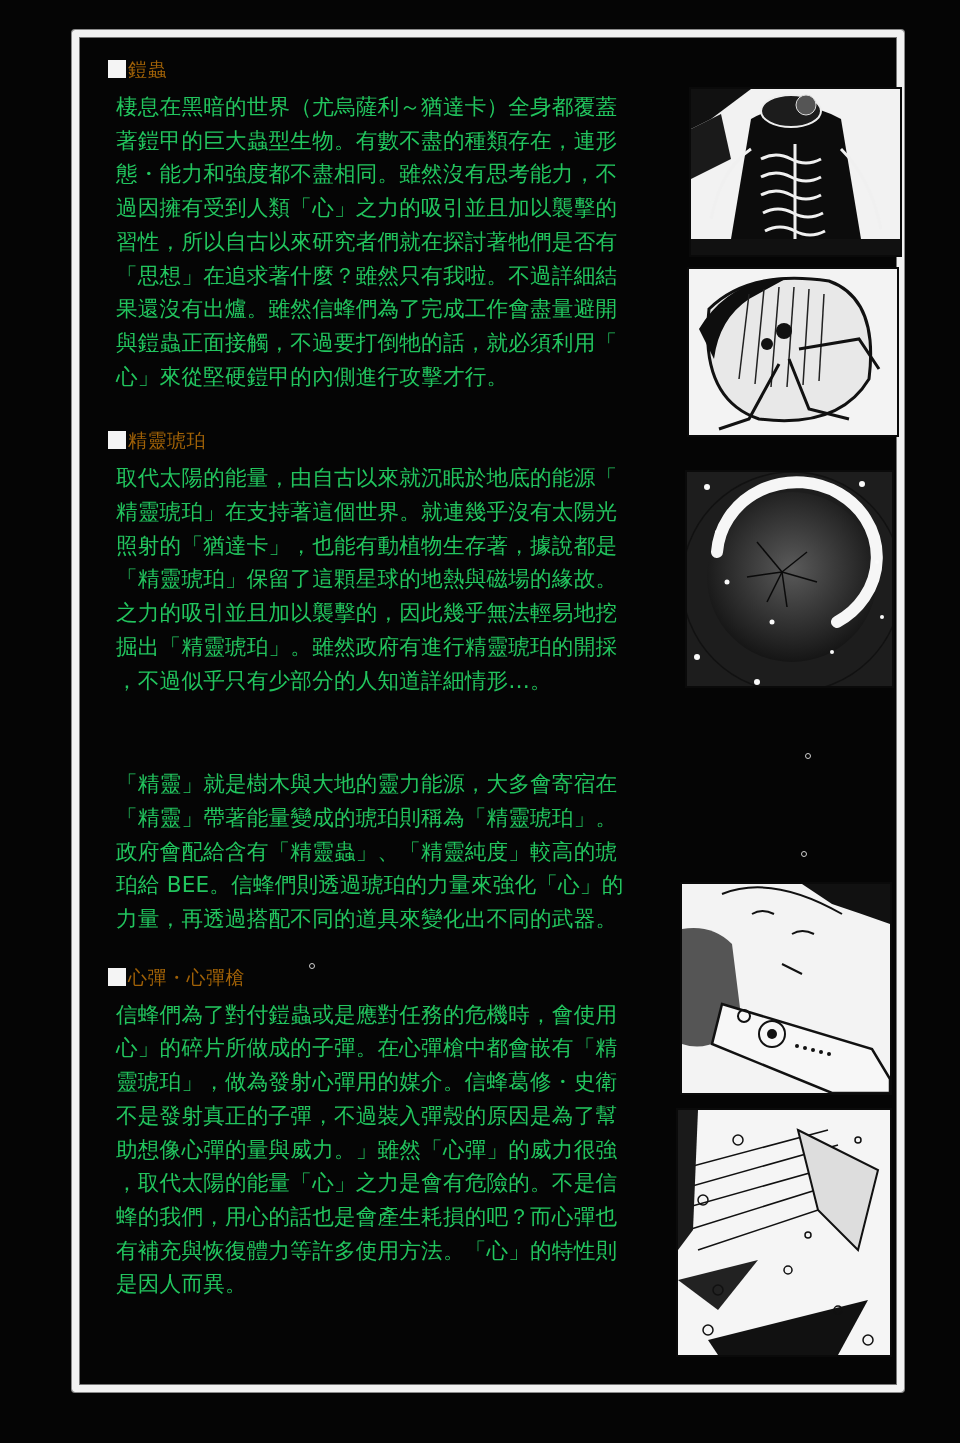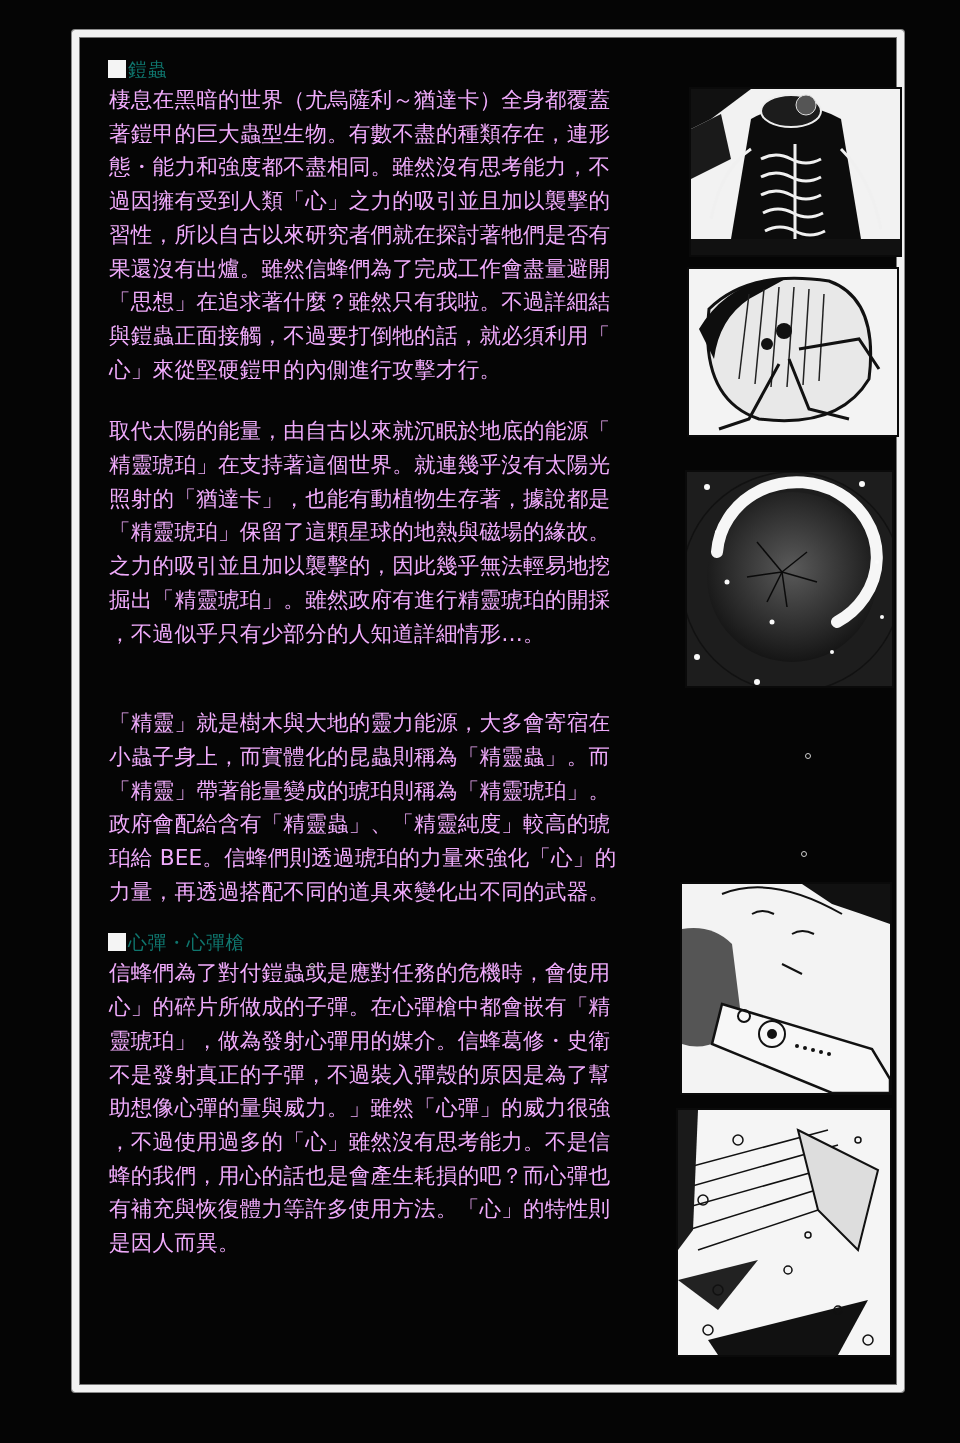--- a/index.html
+++ b/index.html
@@ -9,25 +9,25 @@
   }
   .frame {
     position: absolute; left: 72px; top: 30px; width: 832px; height: 1362px;
     border: 7px solid #f2f2f2; box-sizing: border-box; border-radius: 3px;
     box-shadow: 0 0 0 1px #8a8a8a, inset 0 0 0 1px #777;
   }
   .text-col { position: absolute; left: 108px; top: 56px; width: 556px; }
   .section { margin: 0; }
   .heading {
     font-size: 19px; line-height: 26px; height: 26px; display: flex; align-items: center;
-    color: #0f766e; letter-spacing: 0.5px;
+    color: #a16207; letter-spacing: 0.5px;
   }
   .heading .sq { display: inline-block; width: 18px; height: 18px; background: #f4f4f4; margin-right: 2px; }
   .para {
-    font-size: 21.6px; line-height: 33.7px; margin: 1px; color: #f0abfc; letter-spacing: 0.2px;
+    font-size: 21.6px; line-height: 33.7px; margin: 8px; color: #22c55e; letter-spacing: 0.2px;
     text-align: justify; word-break: break-all;
   }
   .para .line { display: block; white-space: nowrap; }
   .gap-1 { height: 26px; }
   .gap-2 { height: 54px; }
   .gap-3 { height: 20px; }
 
   .panel { position: absolute; background: #f4f4f4; overflow: hidden; border: 2px solid #0a0a0a; }
   .panel svg { width: 100%; height: 100%; display: block; }
   .dot-mark { position: absolute; width: 6px; height: 6px; border: 1.5px solid #cfcfcf; border-radius: 50%; box-sizing: border-box; }
@@ -43,68 +43,71 @@
     <div class="heading">
       <span class="sq"></span>
       <span>鎧蟲</span>
     </div>
     <p class="para">
       <span class="line">棲息在黑暗的世界（尤烏薩利～猶達卡）全身都覆蓋</span>
       <span class="line">著鎧甲的巨大蟲型生物。有數不盡的種類存在，連形</span>
       <span class="line">態・能力和強度都不盡相同。雖然沒有思考能力，不</span>
       <span class="line">過因擁有受到人類「心」之力的吸引並且加以襲擊的</span>
       <span class="line">習性，所以自古以來研究者們就在探討著牠們是否有</span>
+      <span class="line">「思想」在追求著什麼？雖然只有我啦。不過詳細結</span>
       <span class="line">果還沒有出爐。雖然信蜂們為了完成工作會盡量避開</span>
-      <span class="line">「思想」在追求著什麼？雖然只有我啦。不過詳細結</span>
       <span class="line">與鎧蟲正面接觸，不過要打倒牠的話，就必須利用「</span>
       <span class="line">心」來從堅硬鎧甲的內側進行攻擊才行。</span>
     </p>
   </div>
 
   <div class="gap-1"></div>
 
   <div class="section">
+    <div class="heading">
+      <span class="sq"></span>
+      <span>精靈琥珀</span>
+    </div>
     <p class="para">
       <span class="line">取代太陽的能量，由自古以來就沉眠於地底的能源「</span>
       <span class="line">精靈琥珀」在支持著這個世界。就連幾乎沒有太陽光</span>
       <span class="line">照射的「猶達卡」，也能有動植物生存著，據說都是</span>
       <span class="line">「精靈琥珀」保留了這顆星球的地熱與磁場的緣故。</span>
       <span class="line">之力的吸引並且加以襲擊的，因此幾乎無法輕易地挖</span>
       <span class="line">掘出「精靈琥珀」。雖然政府有進行精靈琥珀的開採</span>
       <span class="line">，不過似乎只有少部分的人知道詳細情形…。</span>
     </p>
   </div>
 
   <div class="gap-2"></div>
 
   <div class="section">
     <p class="para">
       <span class="line">「精靈」就是樹木與大地的靈力能源，大多會寄宿在</span>
-      <span class="line">小蟲子身上，而實體化的昆蟲則稱為「精靈蟲」。而</span>
       <span class="line">「精靈」帶著能量變成的琥珀則稱為「精靈琥珀」。</span>
       <span class="line">政府會配給含有「精靈蟲」、「精靈純度」較高的琥</span>
       <span class="line">珀給 BEE。信蜂們則透過琥珀的力量來強化「心」的</span>
       <span class="line">力量，再透過搭配不同的道具來變化出不同的武器。</span>
     </p>
   </div>
 
   <div class="gap-3"></div>
 
   <div class="section">
     <div class="heading">
       <span class="sq"></span>
       <span>心彈・心彈槍</span>
     </div>
     <p class="para">
       <span class="line">信蜂們為了對付鎧蟲或是應對任務的危機時，會使用</span>
       <span class="line">心」的碎片所做成的子彈。在心彈槍中都會嵌有「精</span>
       <span class="line">靈琥珀」，做為發射心彈用的媒介。信蜂葛修・史衛</span>
       <span class="line">不是發射真正的子彈，不過裝入彈殼的原因是為了幫</span>
       <span class="line">助想像心彈的量與威力。」雖然「心彈」的威力很強</span>
-      <span class="line">，不過使用過多的「心」雖然沒有思考能力。不是信</span>
+      <span class="line">，取代太陽的能量「心」之力是會有危險的。不是信</span>
       <span class="line">蜂的我們，用心的話也是會產生耗損的吧？而心彈也</span>
       <span class="line">有補充與恢復體力等許多使用方法。「心」的特性則</span>
       <span class="line">是因人而異。</span>
     </p>
   </div>
 </div>
 
 <div class="panel" style="left:689px;top:87px;width:209px;height:166px;">
   <svg viewBox="0 0 209 166" preserveAspectRatio="none">
     <rect width="209" height="166" fill="#f2f2f2"></rect>

